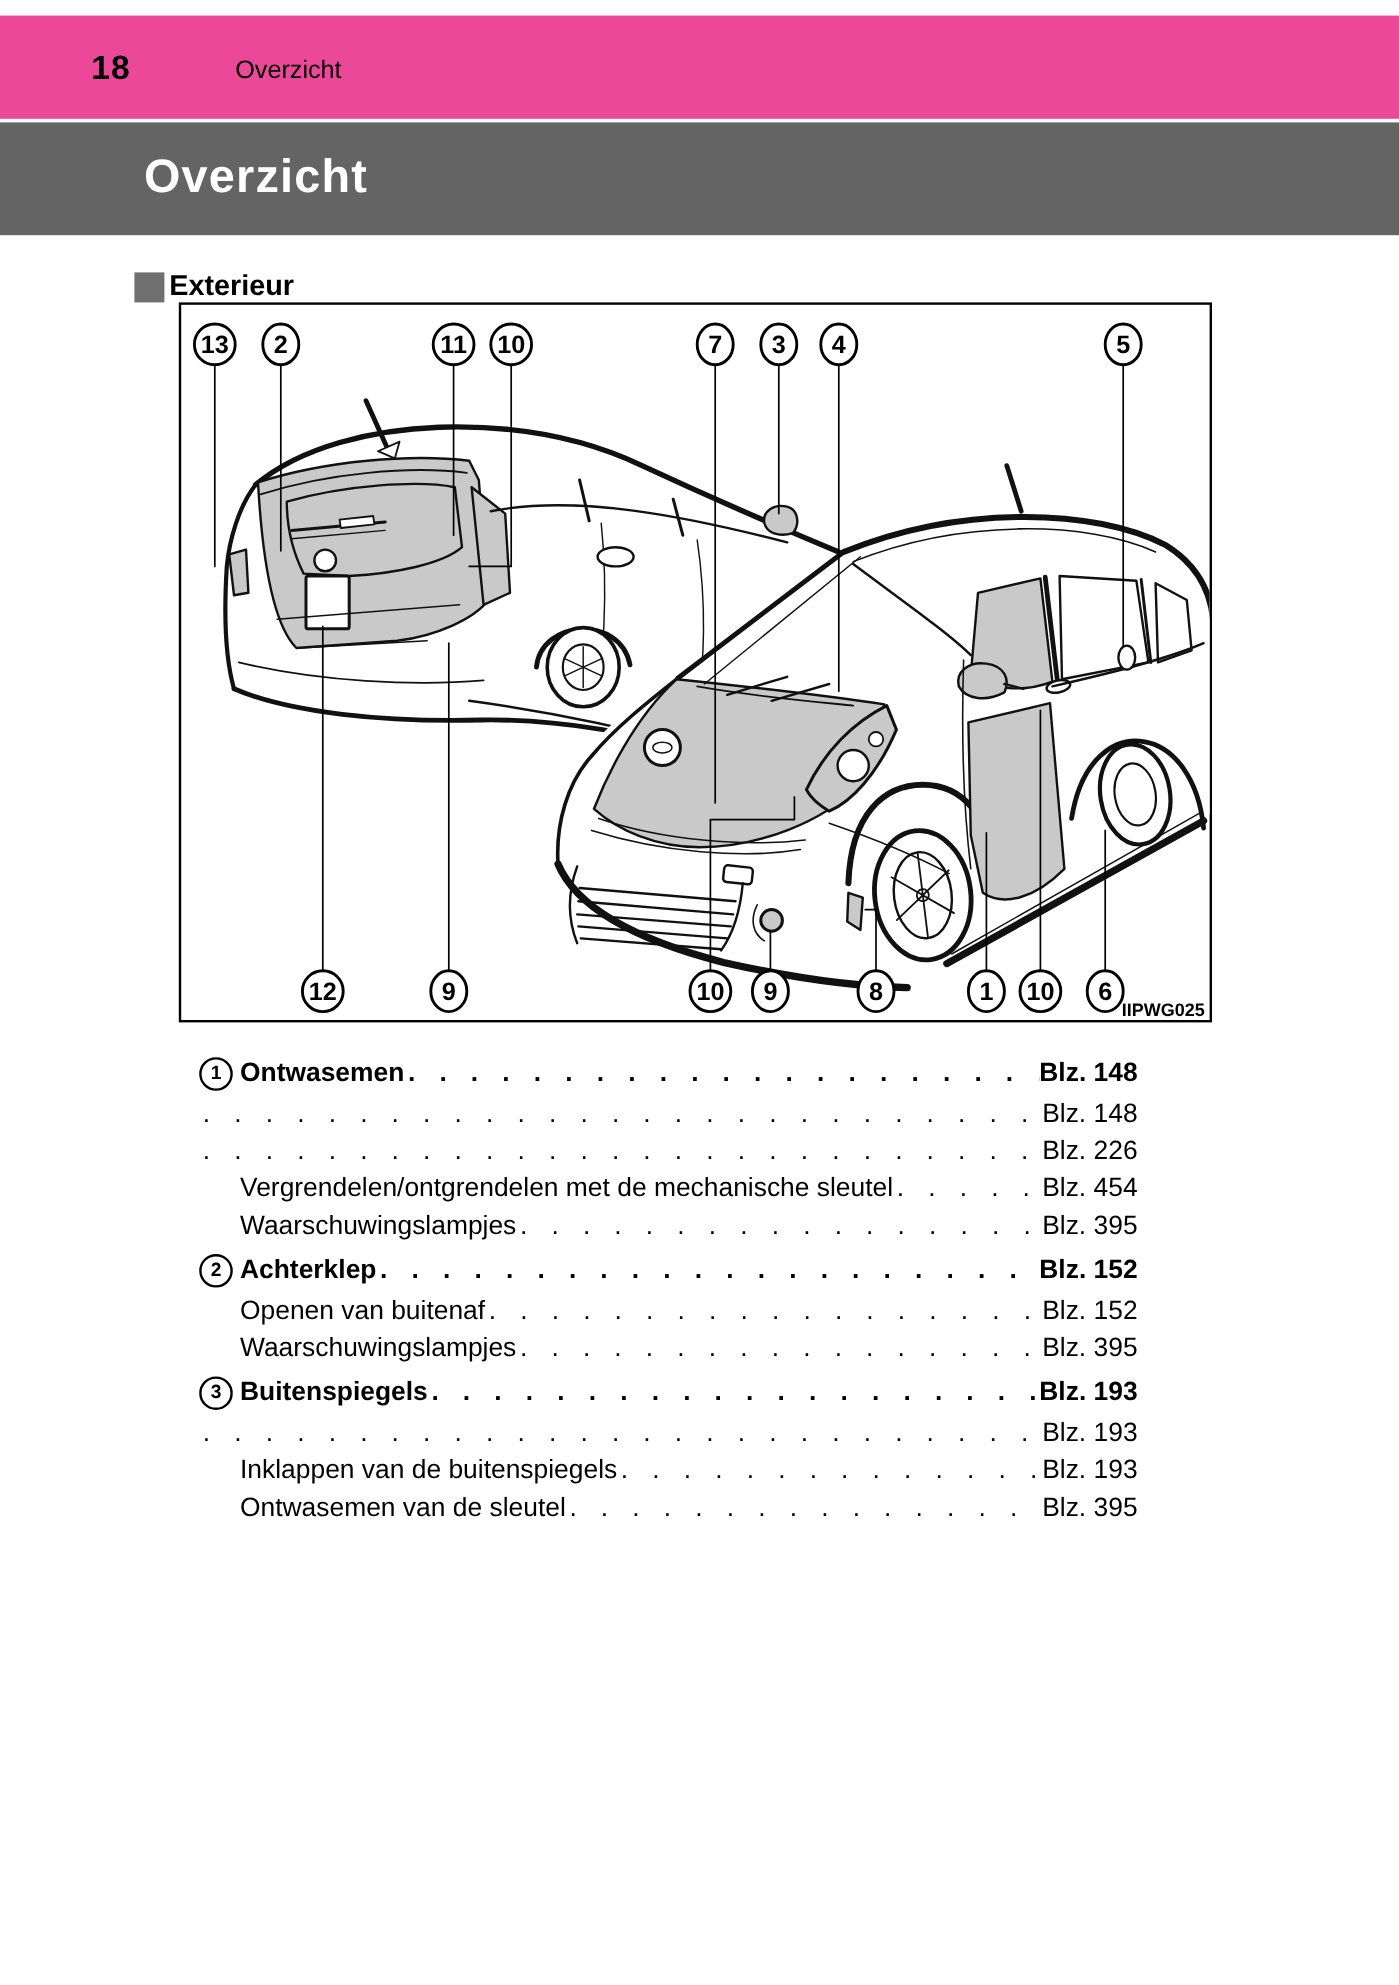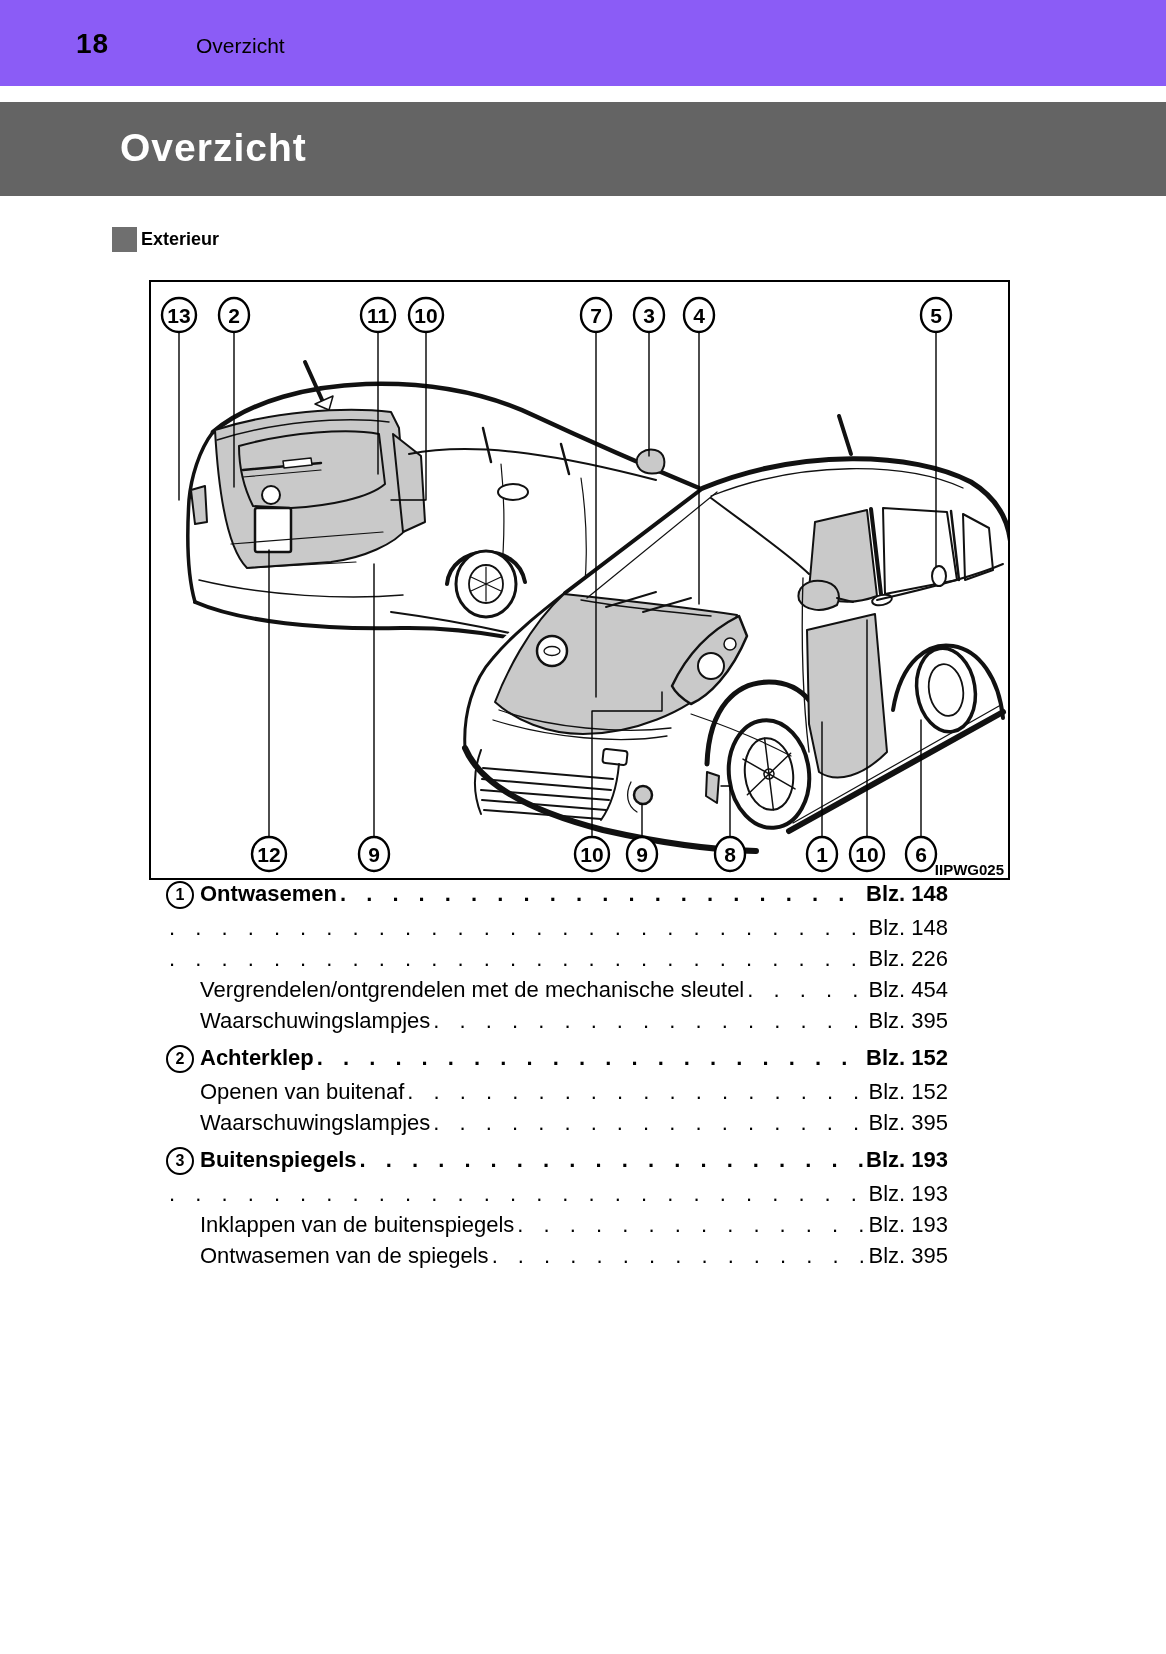--- a/index.html
+++ b/index.html
@@ -1,32 +1,32 @@
 <!DOCTYPE html>
 <html><head>
 <meta charset="utf-8">
 <style>
   html,body{margin:0;padding:0;background:#fff;}
   .page{
     position:relative;width:1166px;height:1654px;background:#fff;overflow:hidden;
     font-family:"Liberation Sans","DejaVu Sans",sans-serif;color:#000;
   }
   
-  .top-band{position:absolute;left:0;top:0;width:1166px;height:86px;background:#8b5cf6;}
+  .top-band{position:absolute;left:0;top:13px;width:1166px;height:86px;background:#ec4899;}
   .page-num{position:absolute;left:76px;top:28px;font-size:28px;font-weight:bold;letter-spacing:1px;}
   .running-title{position:absolute;left:196px;top:34px;font-size:21px;font-weight:500;}
   
   .banner{position:absolute;left:0;top:102px;width:1166px;height:94px;background:#646464;}
   .banner-title{position:absolute;left:120px;top:24px;font-size:39px;font-weight:bold;color:#fff;letter-spacing:1px;}
   
   .section-row{position:absolute;left:112px;top:224px;height:30px;display:flex;align-items:center;}
   .section-square{width:25px;height:25px;background:#6f6f6f;margin-right:4px;}
-  .section-title{font-size:18px;font-weight:bold;}
-  
-  .figure-box{position:absolute;left:149px;top:280px;width:861px;height:600px;border:2px solid #000;box-sizing:border-box;background:#fff;}
+  .section-title{font-size:24px;font-weight:bold;}
+  
+  .figure-box{position:absolute;left:149px;top:252px;width:861px;height:600px;border:2px solid #000;box-sizing:border-box;background:#fff;}
   .figure-box svg{display:block;}
   
   .toc{position:absolute;left:166px;top:876px;width:782px;font-size:22px;}
   .toc-row{display:flex;align-items:baseline;line-height:31px;position:relative;}
   .toc-row.head{line-height:36px;font-weight:bold;margin-top:4px;}
   .toc-row.head:first-child{margin-top:0;}
   .toc-label{white-space:nowrap;flex:0 0 auto;padding-left:34px;}
   .toc-dots{flex:1 1 auto;overflow:hidden;white-space:nowrap;letter-spacing:7px;padding-left:3px;}
   .toc-page{white-space:nowrap;flex:0 0 auto;}
   .num-badge{
@@ -292,19 +292,19 @@
       <div class="toc-row sub">
         <span class="toc-dots">. . . . . . . . . . . . . . . . . . . . . . . . . . . . . . . . . . . . . . . . . . . . . . . . . . . . . . . . . . . . . . . . . . . . . . . . . . . . . . . . . . . . . . . . . . </span>
         <span class="toc-page">Blz. 193</span>
       </div>
       <div class="toc-row sub">
         <span class="toc-label">Inklappen van de buitenspiegels</span>
         <span class="toc-dots">. . . . . . . . . . . . . . . . . . . . . . . . . . . . . . . . . . . . . . . . . . . . . . . . . . . . . . . . . . . . . . . . . . . . . . . . . . . . . . . . . . . . . . . . . . </span>
         <span class="toc-page">Blz. 193</span>
       </div>
       <div class="toc-row sub">
-        <span class="toc-label">Ontwasemen van de spiegels</span>
+        <span class="toc-label">Ontwasemen van de sleutel</span>
         <span class="toc-dots">. . . . . . . . . . . . . . . . . . . . . . . . . . . . . . . . . . . . . . . . . . . . . . . . . . . . . . . . . . . . . . . . . . . . . . . . . . . . . . . . . . . . . . . . . . </span>
         <span class="toc-page">Blz. 395</span>
       </div>
     </div>
 
 </div>
 
 </body></html>

